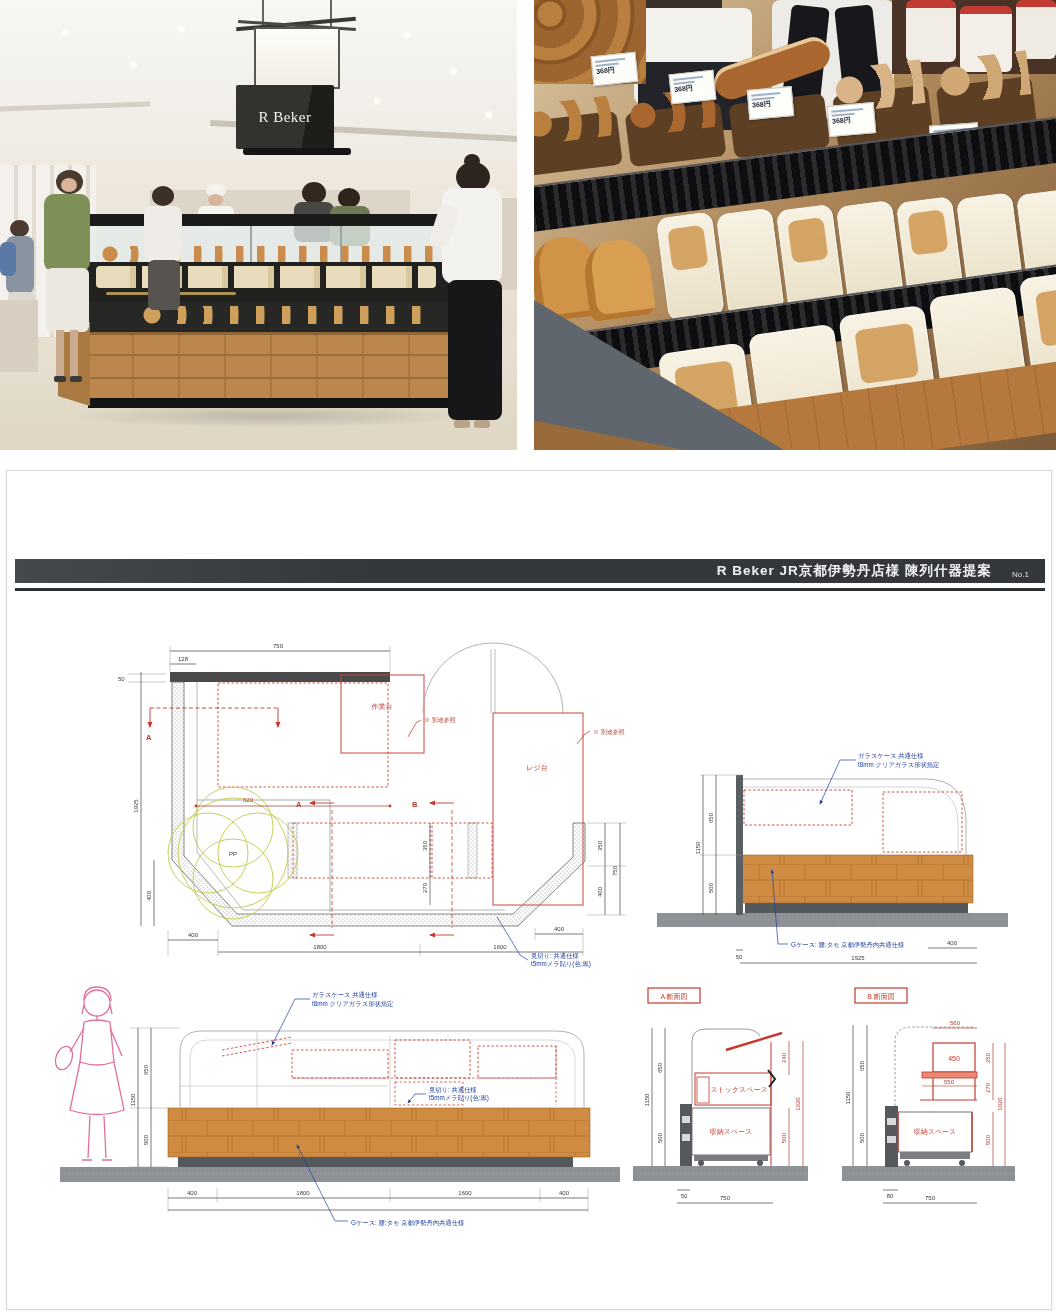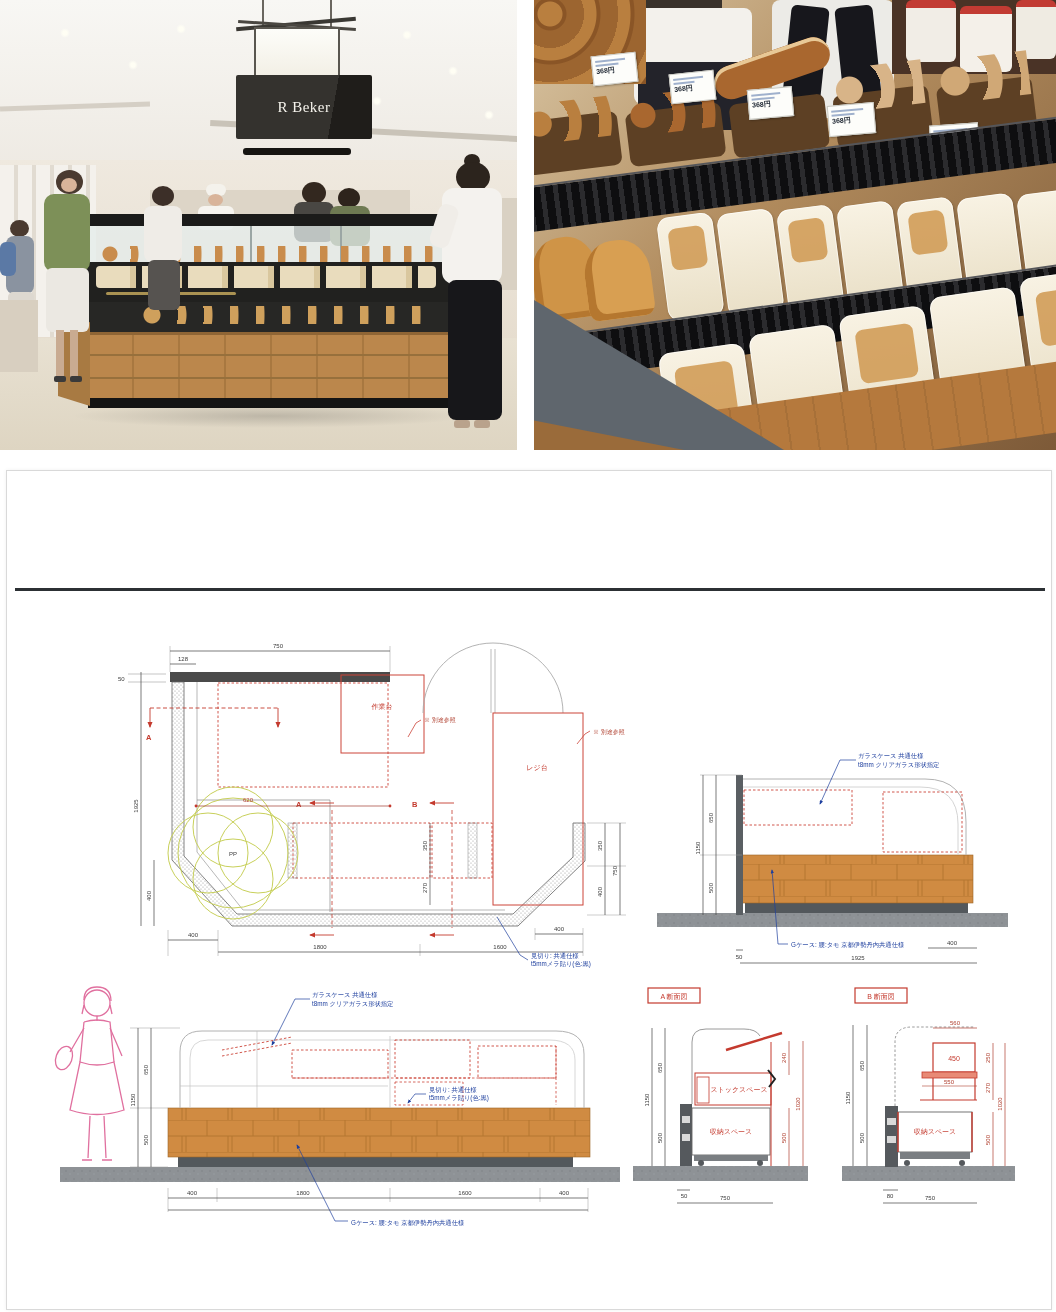--- a/index.html
+++ b/index.html
@@ -60,21 +60,21 @@
     <div class="abs" style="left:0;top:165px;width:96px;height:172px;background:repeating-linear-gradient(90deg,#f4f1ec 0 14px,#e1dbd1 14px 18px);"></div>
     <div class="abs" style="left:150px;top:190px;width:260px;height:28px;background:#ddd5c7;"></div>
     <div class="abs" style="left:452px;top:198px;width:65px;height:92px;background:#d9d1c3;"></div>
     <div class="abs" style="left:0;top:338px;width:517px;height:112px;background:linear-gradient(#e8e1d2,#ded5c2);"></div>
 
     <div class="abs" style="left:262px;top:0;width:2px;height:86px;background:#6a665f;"></div>
     <div class="abs" style="left:330px;top:0;width:2px;height:86px;background:#6a665f;"></div>
     <div class="abs" style="left:236px;top:22px;width:120px;height:4px;background:#3a3833;transform:rotate(-5deg);"></div>
     <div class="abs" style="left:238px;top:24px;width:118px;height:3px;background:#4a4741;transform:rotate(4deg);"></div>
     <div class="abs" style="left:254px;top:27px;width:82px;height:58px;background:linear-gradient(#fdfdf9,#f0ece1);border:2px solid #59564f;"></div>
-    <div class="abs sign" style="left:236px;top:75px;width:136px;height:64px;">
+    <div class="abs sign" style="left:236px;top:85px;width:98px;height:64px;">
       <span>R Beker</span>
     </div>
     <div class="abs" style="left:243px;top:148px;width:108px;height:7px;background:#161513;border-radius:3px;"></div>
 
     <div class="abs soft" style="left:194px;top:184px;width:46px;height:46px;">
       <div class="abs" style="left:12px;top:0;width:20px;height:12px;background:#f4f2ec;border-radius:6px;"></div>
       <div class="abs" style="left:14px;top:10px;width:15px;height:12px;background:#d9b49a;border-radius:50%;"></div>
       <div class="abs" style="left:4px;top:22px;width:36px;height:24px;background:#f6f4ef;border-radius:6px;"></div>
     </div>
     <div class="abs soft" style="left:290px;top:182px;width:50px;height:60px;">
@@ -222,20 +222,24 @@
       <div class="abs crust" style="left:102px;top:58px;width:58px;height:54px;"></div>
       <div class="abs crust" style="left:286px;top:46px;width:58px;height:54px;"></div>
       <div class="abs crust" style="left:470px;top:34px;width:58px;height:54px;"></div>
     </div>
     <div class="abs" style="left:30px;top:392px;width:560px;height:70px;transform:rotate(-8deg);background:repeating-linear-gradient(90deg,rgba(0,0,0,.08) 0 2px,rgba(0,0,0,0) 2px 28px),#b5793d;"></div>
     <div class="abs" style="left:0;top:300px;width:250px;height:150px;background:#5f666d;clip-path:polygon(0 0,100% 100%,0 100%);"></div>
     <div class="abs" style="left:0;top:408px;width:150px;height:42px;background:#9a6b3a;clip-path:polygon(0 30%,100% 100%,0 100%);"></div>
   </div>
 
   <div class="abs sheet">
+    <div class="abs tbar">
+      <span class="ttl">R Beker JR京都伊勢丹店様 陳列什器提案</span>
+      <span class="no">No.1</span>
+    </div>
     <div class="abs tline"></div>
   </div>
 
   <svg class="abs" style="left:0;top:0;" width="1056" height="1312" viewBox="0 0 1056 1312">
     <defs>
       <pattern id="stip" width="4" height="4" patternUnits="userSpaceOnUse">
         <circle cx="1" cy="1" r="0.6" fill="#9a9a9a"></circle>
           <circle cx="3" cy="3" r="0.6" fill="#9a9a9a"></circle>
       </pattern>
       <pattern id="wood" width="46" height="32" patternUnits="userSpaceOnUse">

